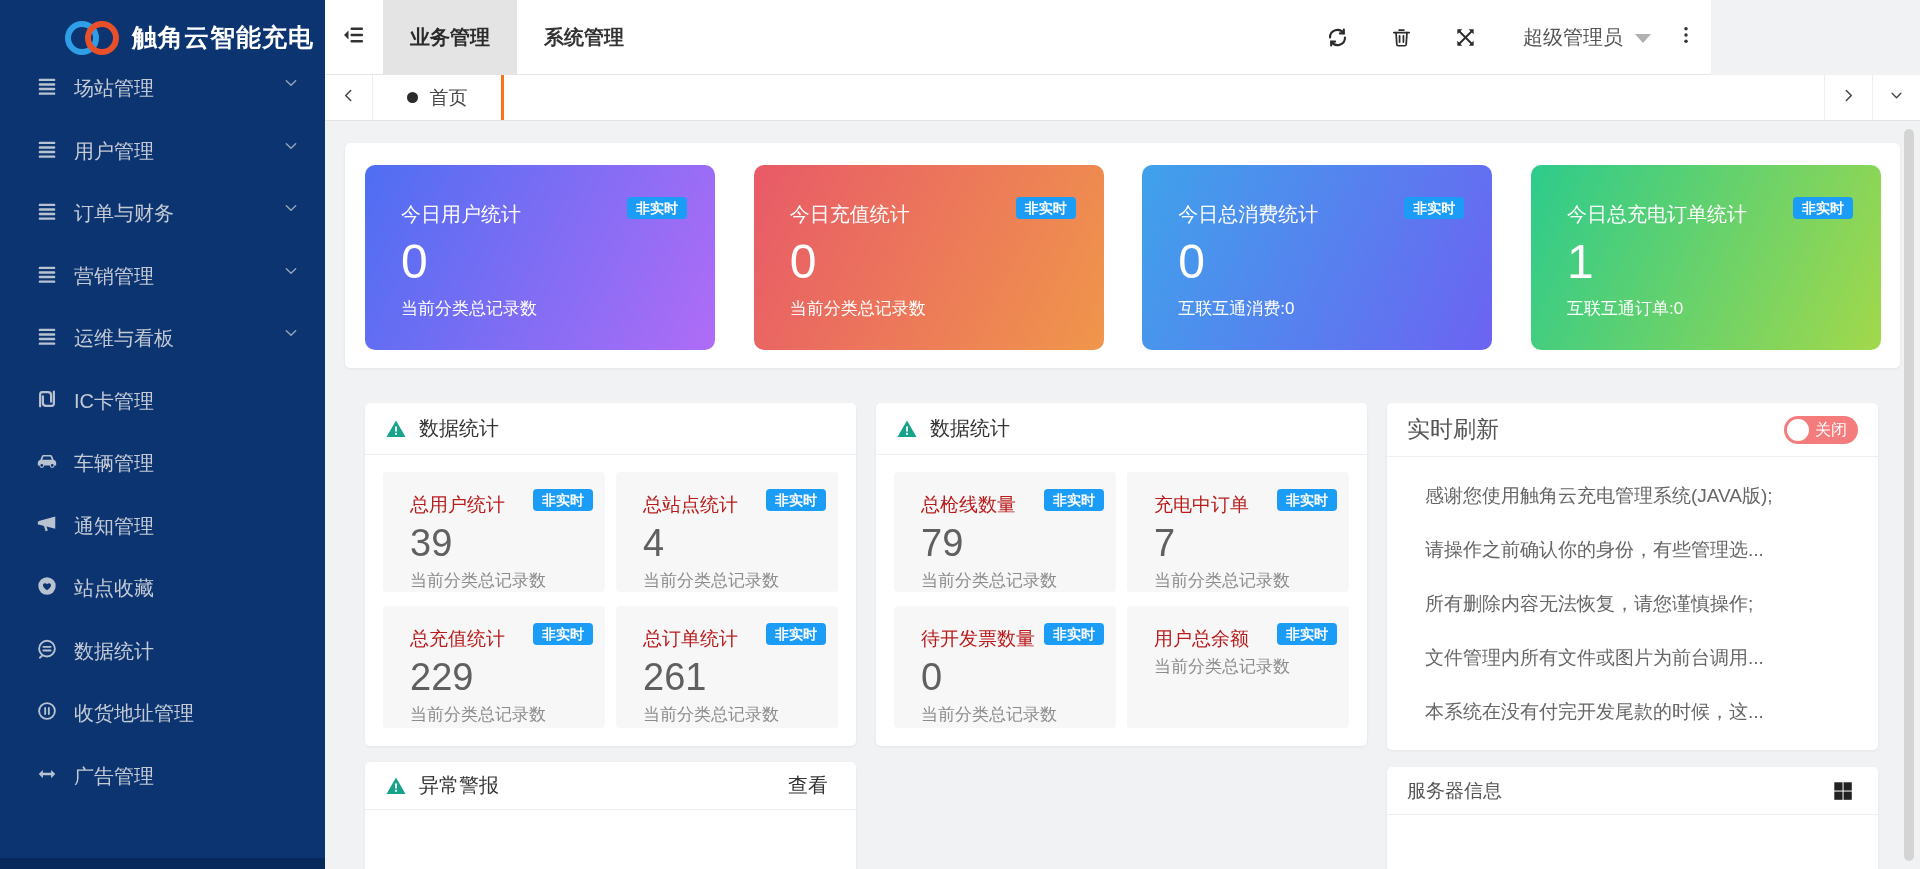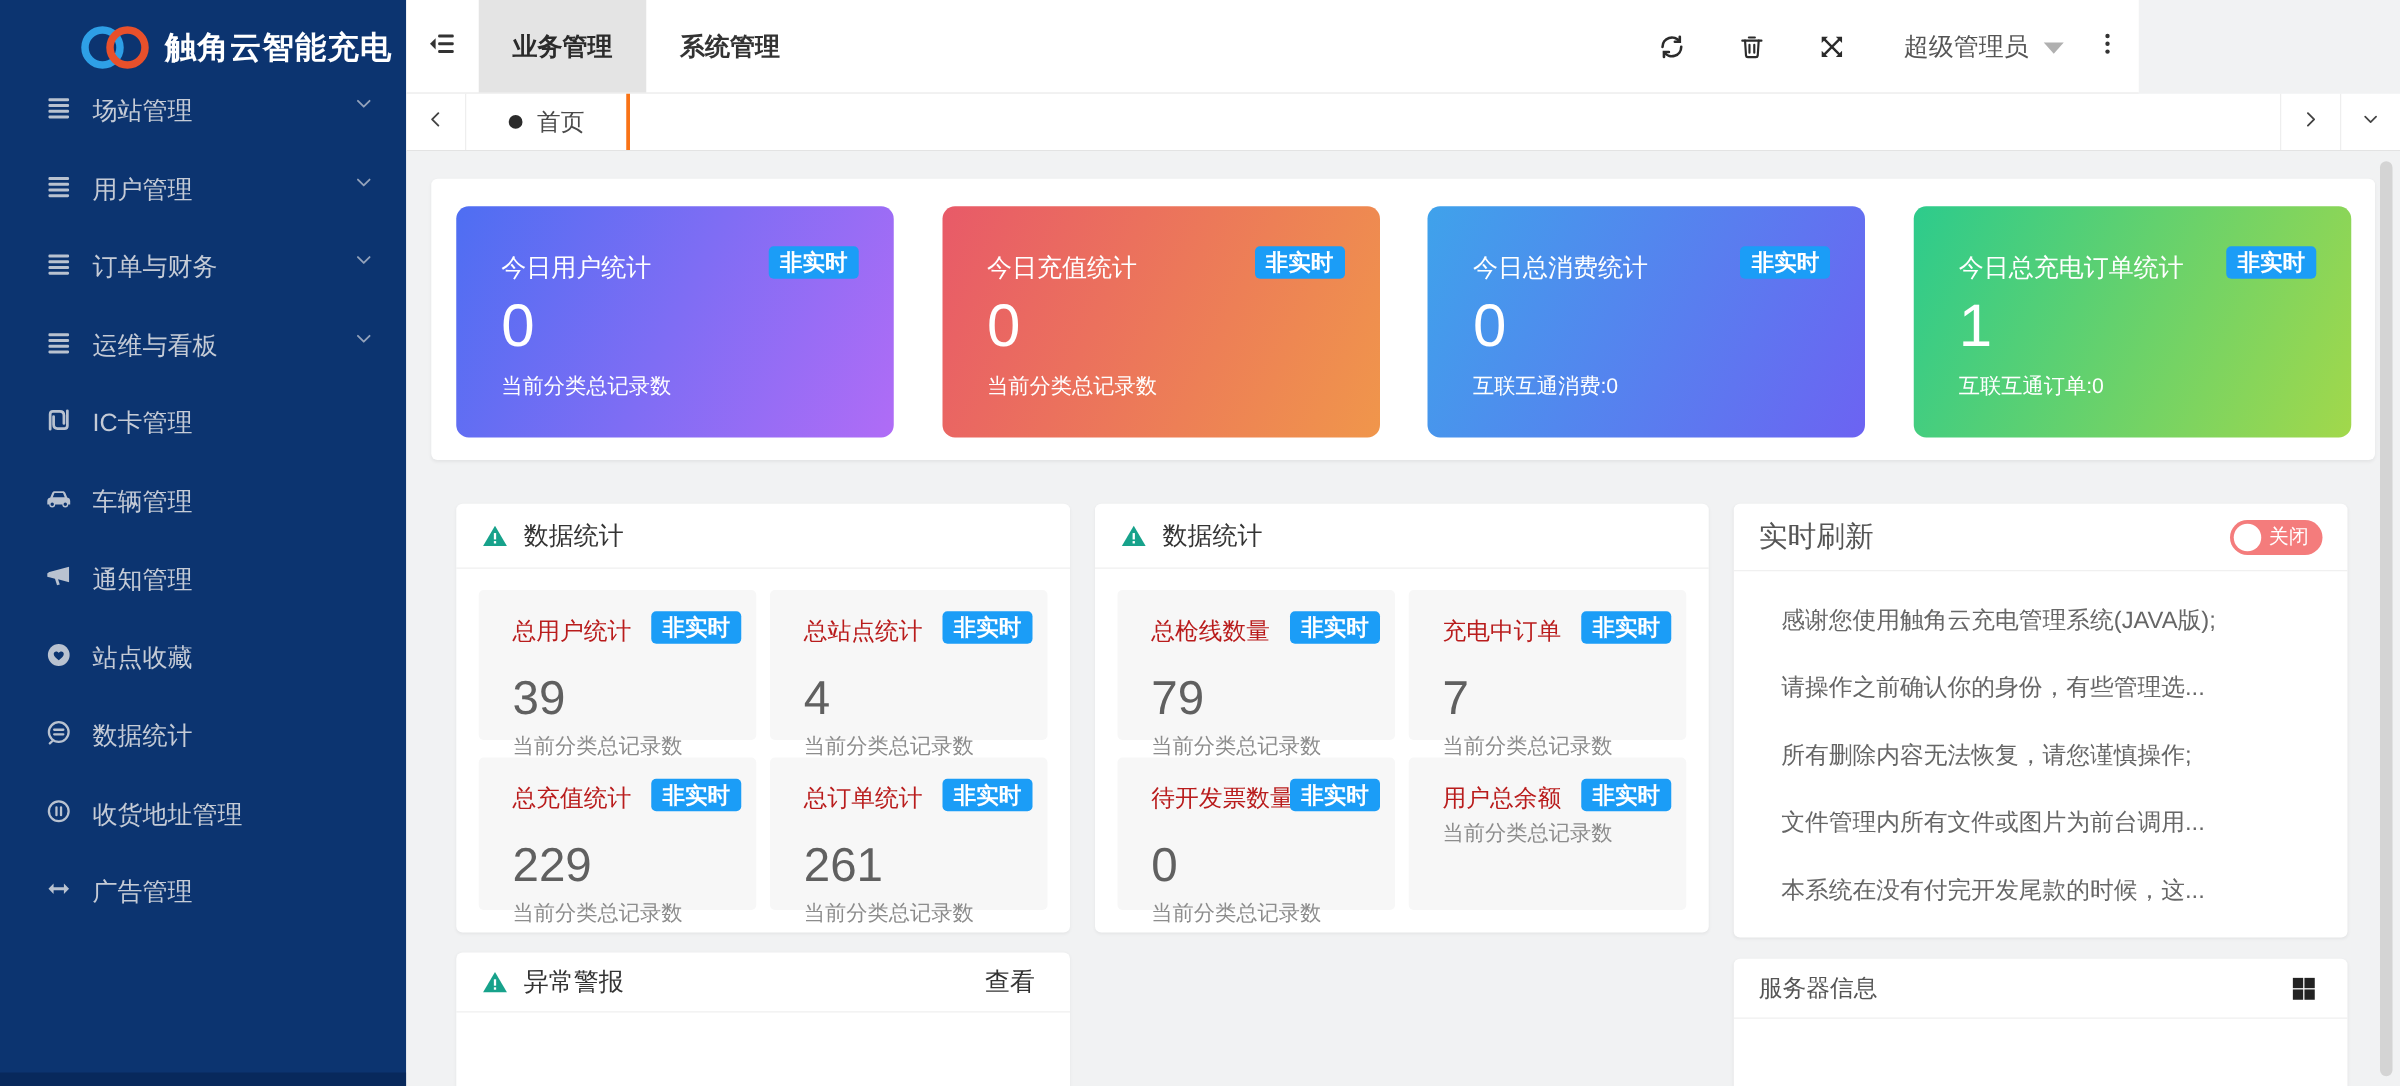--- a/index.html
+++ b/index.html
@@ -56,31 +56,31 @@
   .panel-title { font-size:20px; color:#333; }
   .hd-spacer { flex:1; }
 
   
   #cards-panel { left:20px; top:22px; width:1555px; height:225px; padding:22px 19px 18px 20px; display:flex; justify-content:space-between; }
   .scard { width:350px; height:185px; border-radius:10px; color:#fff; padding:36px 30px 0 36px; position:relative; }
   .scard .sc-title { font-size:20px; }
   .scard .sc-badge { position:absolute; top:32px; right:28px; }
   .scard .sc-value { font-size:48px; line-height:1.15; margin-top:6px; }
   .scard .sc-note { font-size:17px; margin-top:8px; }
-  .badge { display:inline-block; background:var(--badge,#1b9df7); color:#fff; font-size:18px; font-weight:700; padding:4px 9px; border-radius:4px; line-height:1; }
+  .badge { display:inline-block; background:var(--badge,#1b9df7); color:#fff; font-size:14px; font-weight:700; padding:4px 9px; border-radius:4px; line-height:1; }
 
   
   .stats-panel { width:491px; height:343px; top:282px; }
   #stats-panel-0 { left:40px; } #stats-panel-1 { left:551px; }
   .stats-panel .panel-hd { height:52px; }
   .tiles { display:grid; grid-template-columns:222px 222px; grid-template-rows:120px 122px; gap:14px 11px; padding:17px 18px 0 18px; }
   .tile { background:#f7f7f7; border-radius:4px; padding:20px 12px 0 27px; position:relative; }
   .tile .t-label { font-size:19px; color:#b91c1c; }
   .tile .t-badge { position:absolute; top:17px; right:12px; }
-  .tile .t-value { font-size:38px; color:#606060; line-height:1.15; margin-top:20px; }
+  .tile .t-value { font-size:38px; color:#606060; line-height:1.15; margin-top:4px; }
   .tile .t-note { font-size:17px; color:#8c8c8c; margin-top:3px; }
 
   
   #refresh-panel { left:1062px; top:282px; width:491px; height:347px; }
   #refresh-panel .panel-hd { height:54px; }
   #refresh-panel .panel-title { font-size:23px; color:#555; }
   #toggle { width:74px; height:28px; border-radius:14px; background:var(--toggle-off,#f47c7c); position:relative; cursor:pointer; }
   #toggle .knob { position:absolute; left:3px; top:3px; width:22px; height:22px; background:#fff; border-radius:50%; }
   #toggle .tg-label { position:absolute; right:11px; top:50%; transform:translateY(-50%); color:#fff; font-size:16px; }
   #messages { list-style:none; padding:12px 20px 0 38px; }
@@ -144,20 +144,34 @@
         <li class="mi">
     <span class="mi-icon">
             <svg viewBox="0 0 24 24" fill="currentColor">
               <rect x="3" y="4" width="18" height="2.6" rx="1"></rect>
               <rect x="3" y="9" width="18" height="2.6" rx="1"></rect>
               <rect x="3" y="14" width="18" height="2.6" rx="1"></rect>
               <rect x="3" y="19" width="18" height="2.6" rx="1"></rect>
             </svg>
           </span>
     <span class="mi-label">订单与财务</span>
+    <span class="mi-chevron"><svg viewBox="0 0 24 24" fill="none" stroke="currentColor" stroke-width="2.2" stroke-linecap="round" stroke-linejoin="round">
+              <path d="M5 8.5l7 7 7-7"></path>
+            </svg></span>
+  </li>
+        <li class="mi">
+    <span class="mi-icon">
+            <svg viewBox="0 0 24 24" fill="currentColor">
+              <rect x="3" y="4" width="18" height="2.6" rx="1"></rect>
+              <rect x="3" y="9" width="18" height="2.6" rx="1"></rect>
+              <rect x="3" y="14" width="18" height="2.6" rx="1"></rect>
+              <rect x="3" y="19" width="18" height="2.6" rx="1"></rect>
+            </svg>
+          </span>
+    <span class="mi-label">营销管理</span>
     <span class="mi-chevron"><svg viewBox="0 0 24 24" fill="none" stroke="currentColor" stroke-width="2.2" stroke-linecap="round" stroke-linejoin="round">
               <path d="M5 8.5l7 7 7-7"></path>
             </svg></span>
   </li>
         <li class="mi">
     <span class="mi-icon">
             <svg viewBox="0 0 24 24" fill="currentColor">
               <rect x="3" y="4" width="18" height="2.6" rx="1"></rect>
               <rect x="3" y="9" width="18" height="2.6" rx="1"></rect>
               <rect x="3" y="14" width="18" height="2.6" rx="1"></rect>

